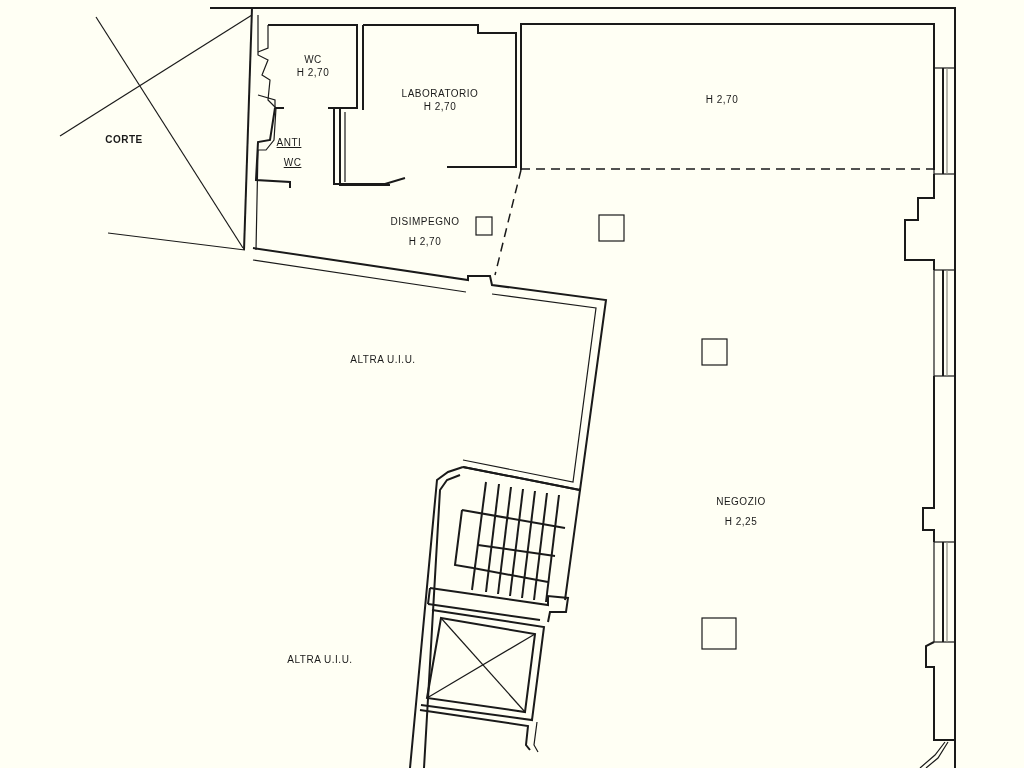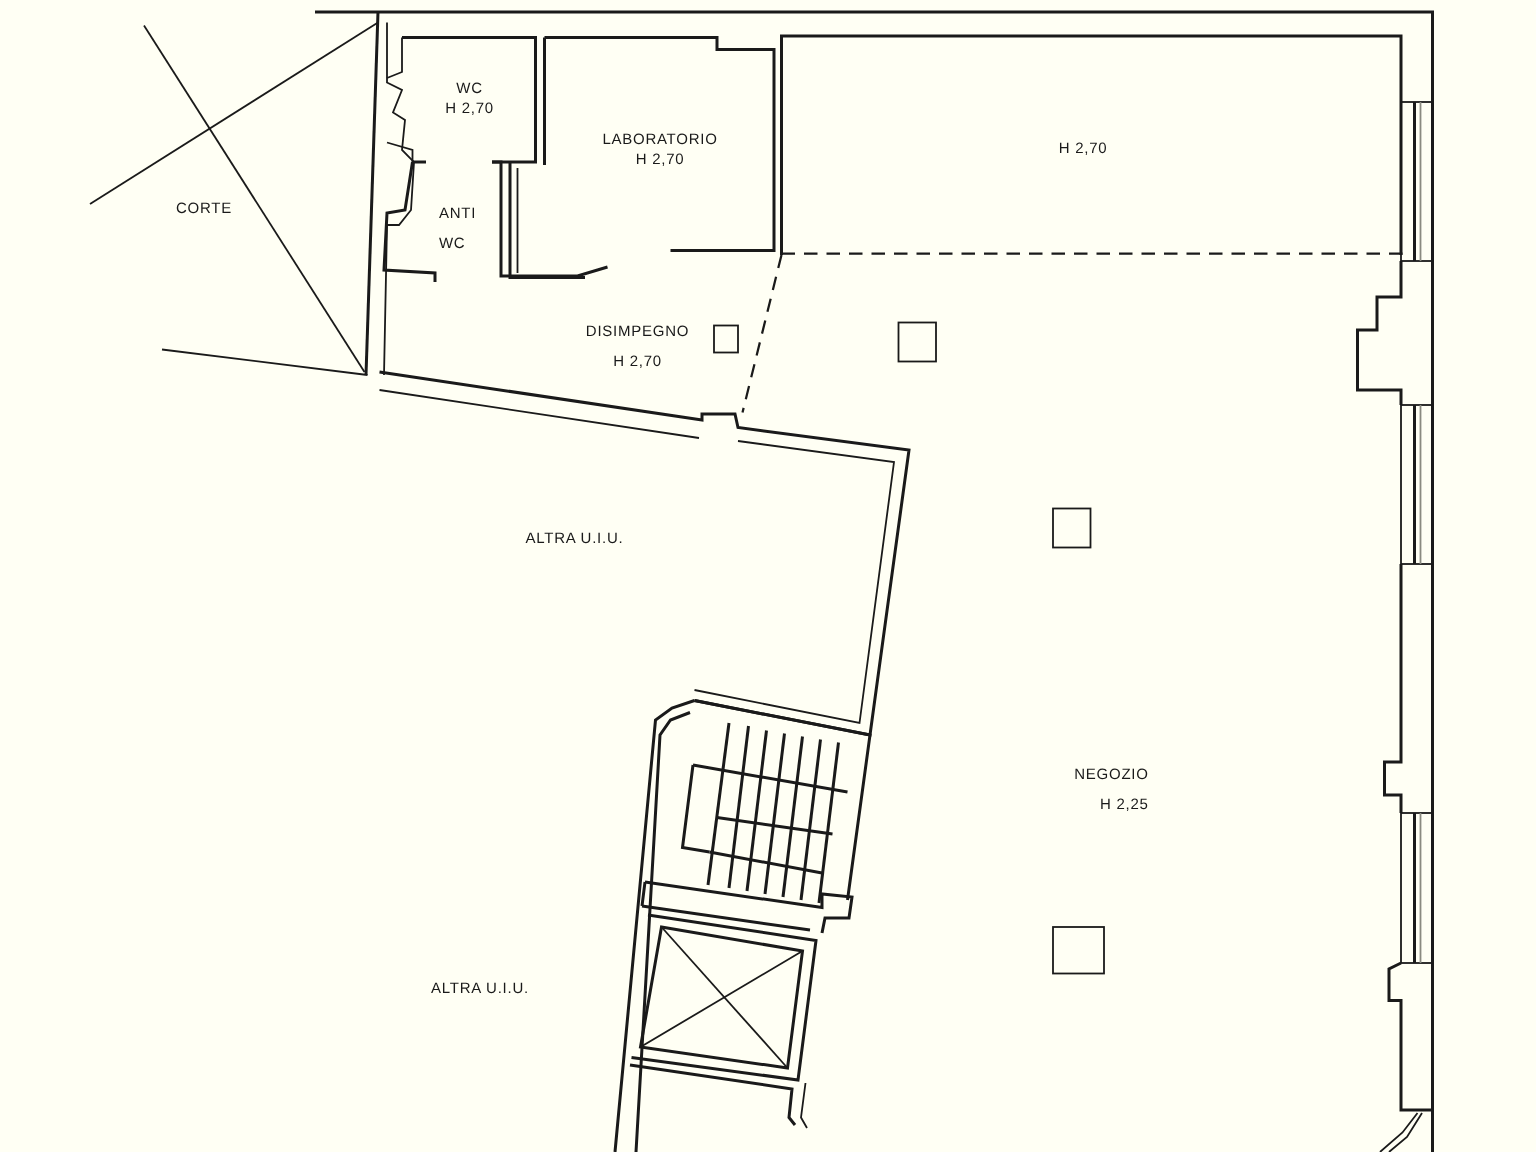--- a/index.html
+++ b/index.html
@@ -110,30 +110,30 @@
       <polygon class="w" points="441,618 535,634 525,712 427,698"></polygon>
       <line class="t" x1="441" y1="618" x2="525" y2="712"></line>
       <line class="t" x1="535" y1="634" x2="427" y2="698"></line>
       <polyline class="w" points="432,610 544,627 532,720 421,705"></polyline>
     </g>
     <polyline class="w" points="420,710 528,726 526,745 530,750"></polyline>
     <polyline class="t" points="537,722 534,745 538,752"></polyline>
   </g>
 </svg>
 
-<div class="lbl" style="left:136px; top:133px;">
+<div class="lbl" style="left:124px; top:133px;font-weight:bold;">
   <span>CORTE</span>
 </div>
 
 <div class="lbl" style="left:313px; top:53px; text-align:center;">
   <div>WC</div>
   <div>H 2,70</div>
 </div>
 
-<div class="lbl" style="left:305px; top:133px; text-align:left; line-height:20px;">
+<div class="lbl" style="left:289px; top:133px; text-align:right; line-height:20px;text-decoration:underline;">
   <div>ANTI</div>
   <div>WC</div>
 </div>
 
 <div class="lbl" style="left:440px; top:87px; text-align:center;">
   <div>LABORATORIO</div>
   <div>H 2,70</div>
 </div>
 
 <div class="lbl" style="left:722px; top:93px;">
@@ -142,20 +142,20 @@
 
 <div class="lbl" style="left:385px; top:212px; text-align:center; line-height:20px;margin-left:40px;">
   <div>DISIMPEGNO</div>
   <div>H 2,70</div>
 </div>
 
 <div class="lbl" style="left:383px; top:353px;">
   <span>ALTRA U.I.U.</span>
 </div>
 
-<div class="lbl" style="left:741px; top:492px; text-align:right; line-height:20px;margin-top:15px;">
+<div class="lbl" style="left:741px; top:492px; text-align:center; line-height:20px;">
   <div>NEGOZIO</div>
   <div>H 2,25</div>
 </div>
 
 <div class="lbl" style="left:320px; top:653px;">
   <span>ALTRA U.I.U.</span>
 </div>
 
 </body></html>

